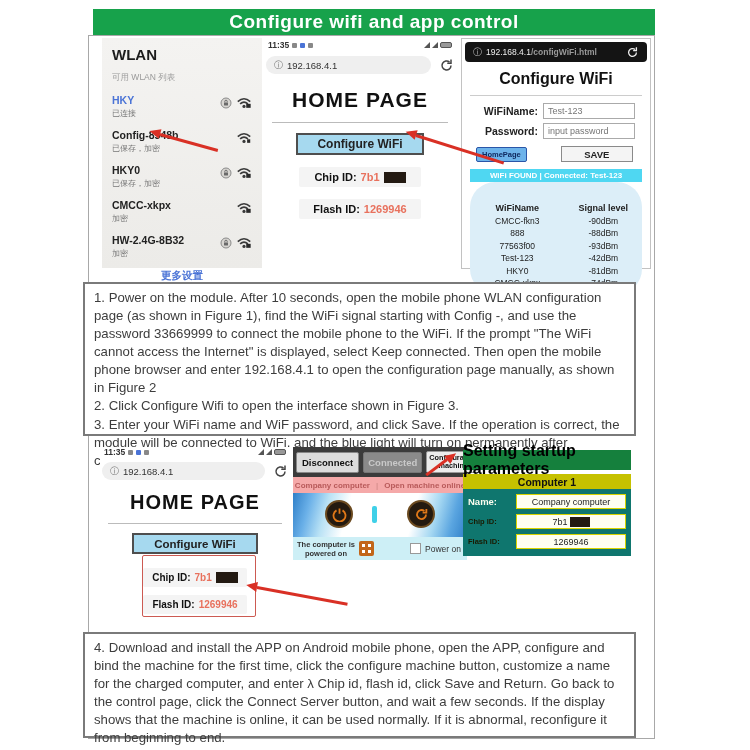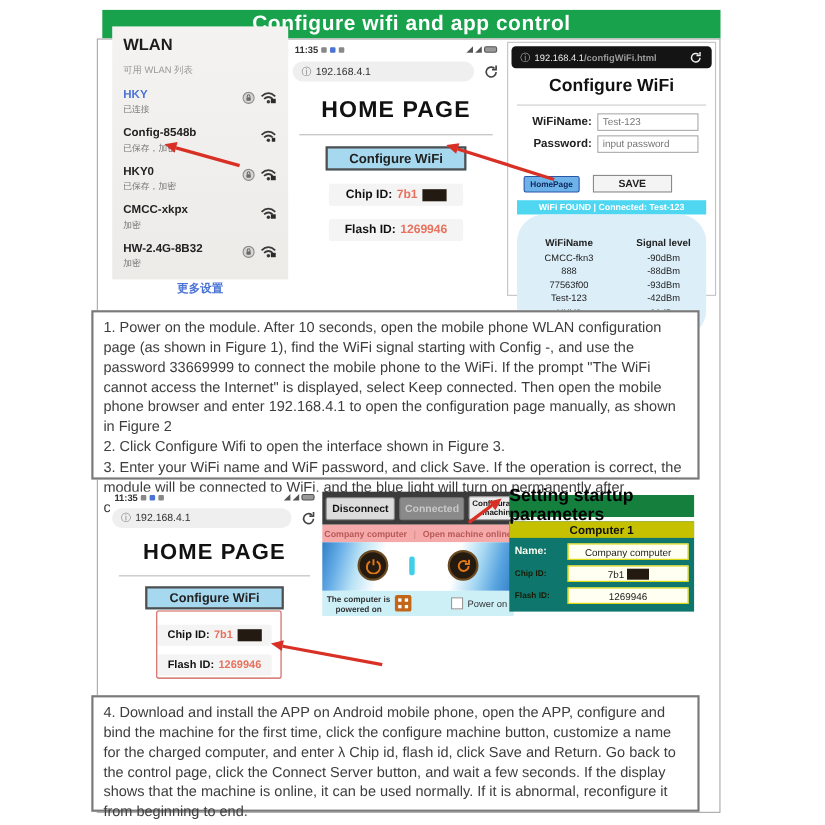--- a/index.html
+++ b/index.html
@@ -9,21 +9,21 @@
 
   
   .green-bar { position:absolute; left:93px; top:9px; width:562px; height:26px;
     background:#17a24b; color:#fff; font-size:19px; font-weight:600;
     display:flex; align-items:center; justify-content:center; letter-spacing:.5px; }
 
   .outer-box { position:absolute; left:88px; top:35px; width:567px; height:704px;
     border:1px solid #a8a8a8; background:#fff; }
 
   
-  .wlan { position:absolute; left:102px; top:24px; width:160px; height:230px;
+  .wlan { position:absolute; left:102px; top:38px; width:160px; height:230px;
     background:linear-gradient(180deg,#f4f3f1,#ecebe8); padding:8px 10px 4px 10px; }
   .wlan-title { font-size:15px; font-weight:bold; color:#1c1c1c; }
   .wlan-sub { font-size:8.5px; color:#999; margin-top:9px; }
   .wlan-item { position:relative; margin-top:10px; }
   .wlan-name { font-size:10.5px; font-weight:bold; color:#222; }
   .wlan-name.blue { color:#4a73d6; }
   .wlan-status { font-size:8px; color:#777; margin-top:2px; }
   .wlan-icons { position:absolute; right:0; top:2px; display:flex; gap:4px; align-items:center; }
   .wlan-more { text-align:center; font-size:10.5px; font-weight:bold; color:#4a73d6; margin-top:10px; }
 
@@ -60,21 +60,21 @@
   .black-url { margin:3px; height:20px; background:#141414; border-radius:4px; display:flex;
     align-items:center; gap:4px; padding:0 8px; }
   .black-url .addr { font-size:8.5px; color:#eee; }
   .black-url .addr .dim { color:#999;font-weight:bold; }
   .fig3-title { text-align:center; font-size:16px; font-weight:bold; color:#111; margin-top:8px; }
   .fig3 .hr { margin:7px 8px; border-color:#ccc; }
   .form-row { display:flex; align-items:center; gap:5px; margin:4px 0 0 14px; }
   .form-label { width:62px; text-align:right; font-size:10.5px; font-weight:bold; color:#222; }
   .form-input { width:92px; height:16px; border:1px solid #aaa; background:#fff; font-size:9px;
     color:#777; padding:0 4px; font-family:"Liberation Sans", sans-serif; }
-  .btns-row { display:flex; align-items:center; margin:20px 0 0 14px; gap:12px; }
+  .btns-row { display:flex; align-items:center; margin:7px 0 0 14px; gap:34px; }
   .btn-homepage { background:#6db3ea; border:1px solid #2a56a8; border-radius:2px; color:#102a60;
     font-size:7.5px; font-weight:bold; padding:2px 5px; }
   .btn-save { width:72px; height:16px; background:#f4f4f4; border:1px solid #8a8a8a;
     font-size:9.5px; font-weight:bold; color:#222; display:flex; align-items:center; justify-content:center; }
   .found-bar { margin:7px 8px 0 8px; height:13px; background:#4fd7f2; color:#fff; font-weight:bold;
     font-size:8px; display:flex; align-items:center; justify-content:center; }
   .wifi-table { margin:0 8px; background:#dceef8; padding:20px 0 4px 0;border-radius:25px; }
   .wt-row { display:grid; grid-template-columns:55% 45%; }
   .wt-cell { text-align:center; font-size:8.5px; color:#222; line-height:12.5px; }
   .wt-head .wt-cell { font-weight:bold; font-size:9px; }

